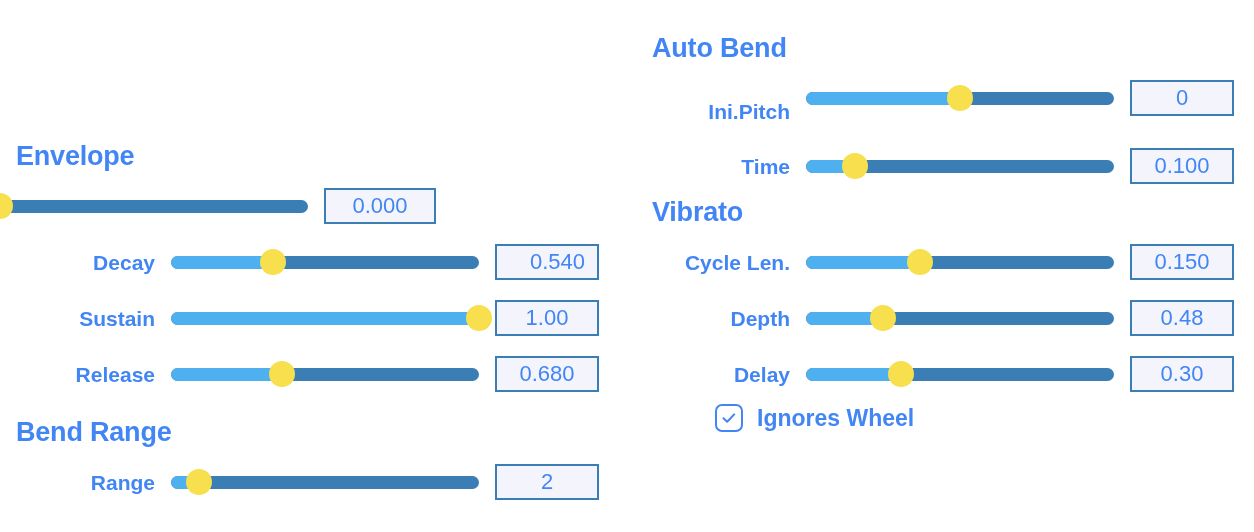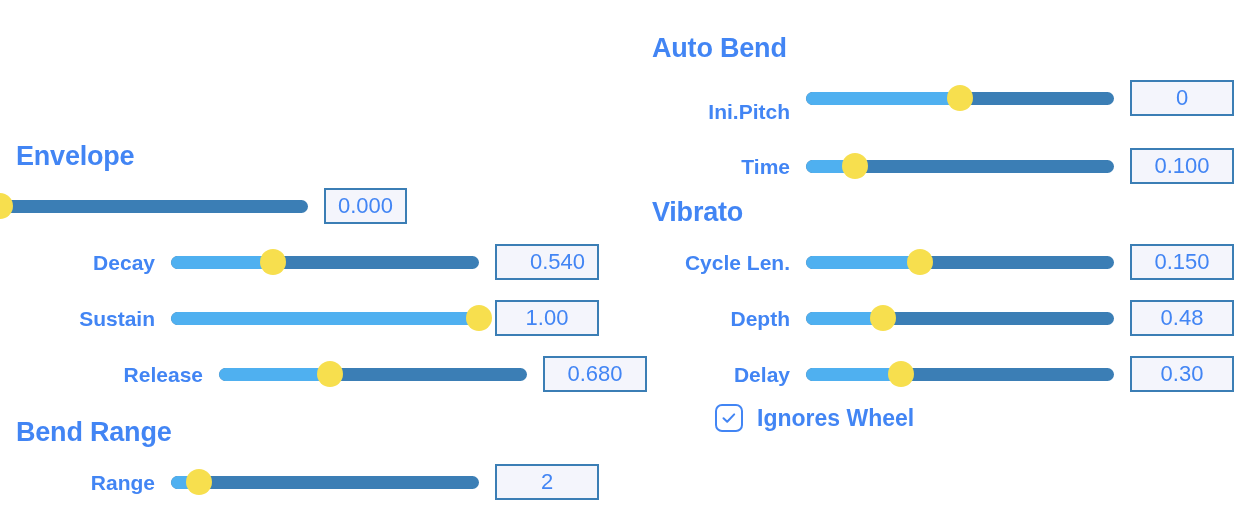--- a/index.html
+++ b/index.html
@@ -130,21 +130,21 @@
 
   <div class="section-heading" style="position:absolute; left:16px; top:143px;">Envelope</div>
 
   <div class="param-row" style="position:absolute; left:0px; top:186px;">
     <div class="slider" style="width:308px;">
       <div class="slider-track">
         <div class="slider-fill" style="width:0%;"></div>
       </div>
       <div class="slider-knob" style="left:0%;"></div>
     </div>
-    <div class="value-box" style="width:83px;">0.000</div>
+    <div class="value-box" style="width:112px;">0.000</div>
   </div>
 
   <div class="param-row" style="position:absolute; left:0px; top:242px;">
     <div class="param-label" style="width:155px;">Decay</div>
     <div class="slider" style="width:308px;">
       <div class="slider-track">
         <div class="slider-fill" style="width:33%;"></div>
       </div>
       <div class="slider-knob" style="left:33%;"></div>
     </div>
@@ -156,21 +156,21 @@
     <div class="slider" style="width:308px;">
       <div class="slider-track">
         <div class="slider-fill" style="width:100%;"></div>
       </div>
       <div class="slider-knob" style="left:100%;"></div>
     </div>
     <div class="value-box" style="width:104px;">1.00</div>
   </div>
 
   <div class="param-row" style="position:absolute; left:0px; top:354px;">
-    <div class="param-label" style="width:155px;padding-left:48px;">Release</div>
+    <div class="param-label" style="width:155px;">Release</div>
     <div class="slider" style="width:308px;">
       <div class="slider-track">
         <div class="slider-fill" style="width:36%;"></div>
       </div>
       <div class="slider-knob" style="left:36%;"></div>
     </div>
     <div class="value-box" style="width:104px;">0.680</div>
   </div>
 
   <div class="section-heading" style="position:absolute; left:16px; top:419px;">Bend Range</div>

